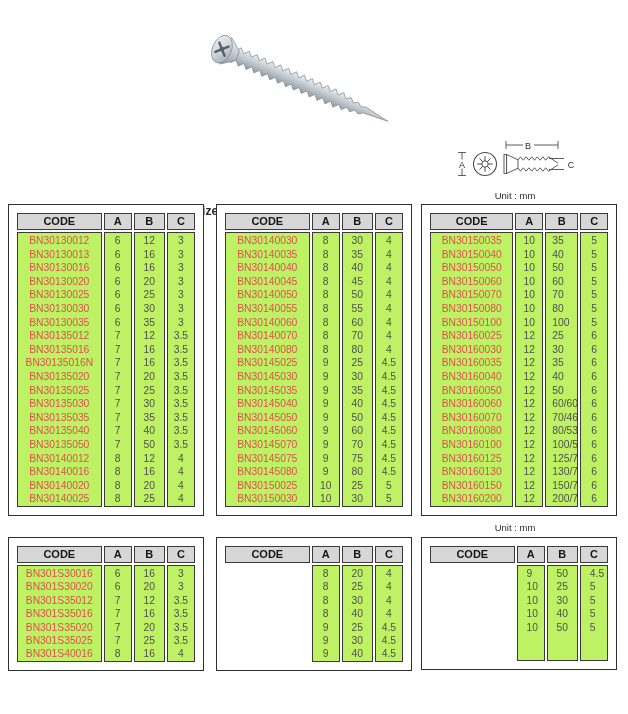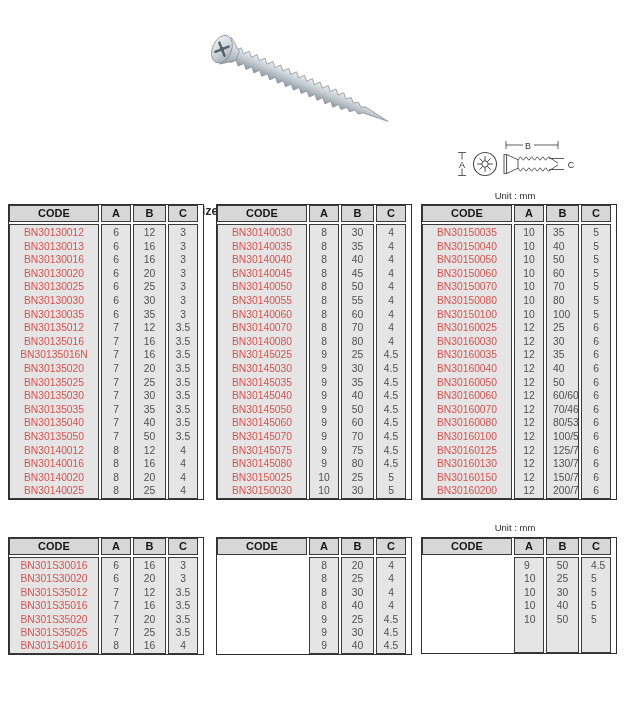--- a/index.html
+++ b/index.html
@@ -12,35 +12,35 @@
   .diagram text{font-family:"Liberation Sans",sans-serif;font-size:9px;fill:#2e2e2e;}
   .section-title{position:absolute;left:14px;font-size:12px;color:#2d2d2d;letter-spacing:.1px;}
   .title-1{top:204px;font-weight:bold;}
   .title-2{top:519px;}
   .unit-label{position:absolute;left:420px;width:190px;text-align:center;font-size:9.5px;color:#2d2d2d;}
   .unit-1{top:190px;}
   .unit-2{top:522px;}
 
   .tbl{
     position:absolute;width:196px;box-sizing:border-box;
-    border:1.5px solid #2f2f2f;background:#fff;padding:0;
+    border:1.5px solid #2f2f2f;background:#fff;padding:8px;
     display:flex;gap:2px;
   }
   .row1{top:204px;}
   .row2{top:537px;}
   .tx0{left:8px;} .tx1{left:216px;} .tx2{left:421px;}
   .col{display:flex;flex-direction:column;gap:2px;box-sizing:border-box;}
   .col-code{width:90px;} .col-a{width:30px;} .col-b{width:33px;} .col-c{width:30px;}
   .col-head{
     box-sizing:border-box;border:1px solid #3a3a3a;background:#d7d7d7;
     font-weight:bold;font-size:11px;color:#161616;text-align:center;
     height:17px;line-height:15px;
   }
   .col-body{
-    box-sizing:border-box;border:1px solid #3a3a3a;flex:1;padding-top:1px;background:#e5e5e5;
+    box-sizing:border-box;border:1px solid #3a3a3a;flex:1;padding-top:1px;background:#bef264;
   }
   .cell{
     height:13.6px;line-height:13.6px;font-size:10.3px;text-align:center;
     color:#4f4f4f;white-space:nowrap;overflow:hidden;
   }
   .col-code .cell{color:#dc514d;}
   .row2 .cell{height:13.4px;line-height:13.4px;}
   .row2 .col-body{min-height:96px;}
   
   .b-left .col-b .cell{text-align:left;padding-left:6px;}

